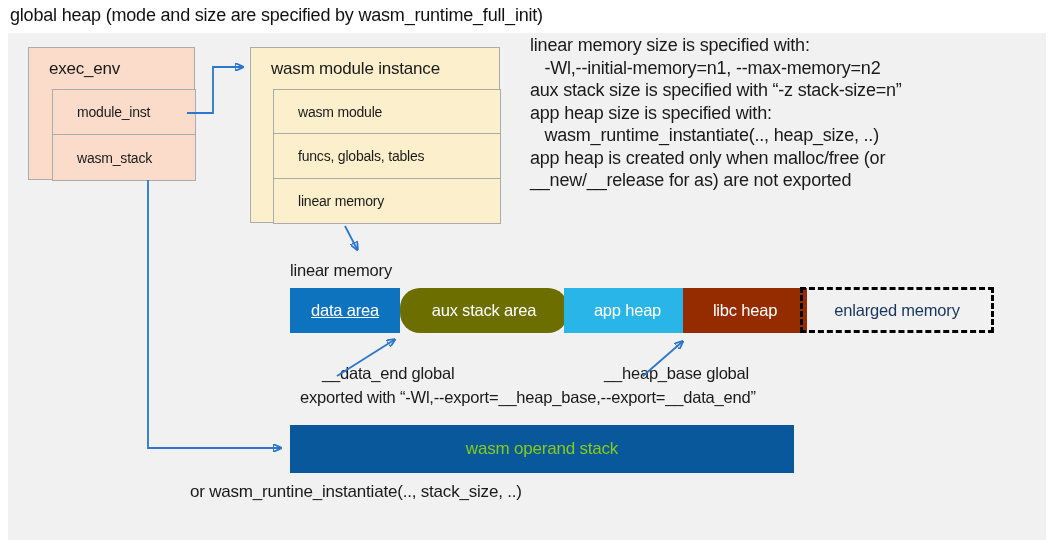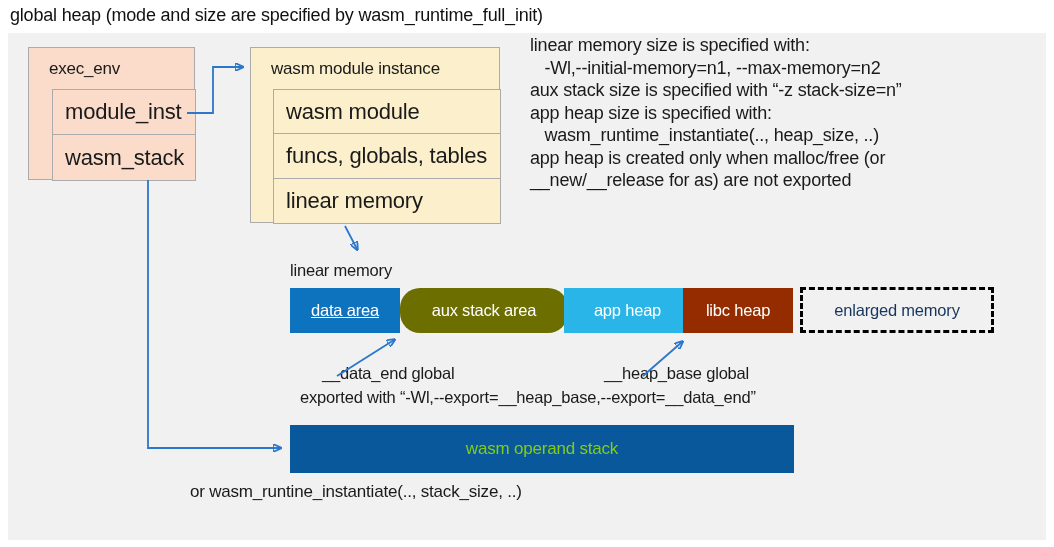--- a/index.html
+++ b/index.html
@@ -7,21 +7,21 @@
     position:relative;width:1054px;height:547px;background:#ffffff;overflow:hidden;
     font-family:"Liberation Sans", sans-serif;color:#1a1a1a;letter-spacing:-0.2px;
   }
   .abs{position:absolute;}
   #page-title{left:10px;top:5px;font-size:18px;color:#111;white-space:nowrap;}
   #panel{left:8px;top:33px;width:1038px;height:507px;background:#f1f1f1;}
 
   
   .struct-box{border:1px solid #ababab;box-sizing:border-box;}
   .struct-title{position:absolute;left:12px;top:0;height:42px;display:flex;align-items:center;font-size:17px;white-space:nowrap;margin-left:8px;}
-  .struct-row{position:absolute;border:1px solid #ababab;box-sizing:border-box;display:flex;align-items:center;padding-left:12px;font-size:22px;white-space:nowrap;}
+  .struct-row{position:absolute;border:1px solid #ababab;box-sizing:border-box;display:flex;align-items:center;padding-left:24px;font-size:14px;white-space:nowrap;}
 
   #exec-env{left:28px;top:47px;width:167px;height:133px;}
   #exec-row-0{left:23px;top:41px;width:144px;height:46px;}
   #exec-row-1{left:23px;top:86px;width:144px;height:47px;}
 
   #module-instance{left:250px;top:47px;width:250px;height:176px;}
   #mi-row-0{left:22px;top:41px;width:228px;height:45px;}
   #mi-row-1{left:22px;top:85px;width:228px;height:46px;}
   #mi-row-2{left:22px;top:130px;width:228px;height:46px;}
 
@@ -29,21 +29,21 @@
   #notes{left:530px;top:34px;width:512px;font-size:18px;line-height:22.5px;}
   #notes .note-line{white-space:pre;}
 
   
   #lm-label{left:290px;top:261px;font-size:16.5px;}
   .seg{top:288px;height:45px;display:flex;align-items:center;justify-content:center;
        color:#ffffff;font-size:16.5px;white-space:nowrap;}
   #seg-0{left:290px;width:110px;text-decoration:underline;}
   #seg-1{left:400px;width:168px;border-radius:20px;}
   #seg-2{left:564px;width:127px;}
-  #seg-3{left:683px;width:110px;}
+  #seg-3{left:683px;width:124px;}
   #enlarged{left:800px;top:287px;width:194px;height:46px;border:3px dashed #000;box-sizing:border-box;
             display:flex;align-items:center;justify-content:center;font-size:16.5px;color:#17365d;}
 
   
   #data-end-label{left:322px;top:364px;font-size:16.5px;}
   #heap-base-label{left:604px;top:364px;font-size:16.5px;}
   #exported-label{left:300px;top:388px;font-size:16.5px;white-space:nowrap;}
 
   
   #operand-stack{left:290px;top:425px;width:504px;height:48px;display:flex;align-items:center;justify-content:center;

